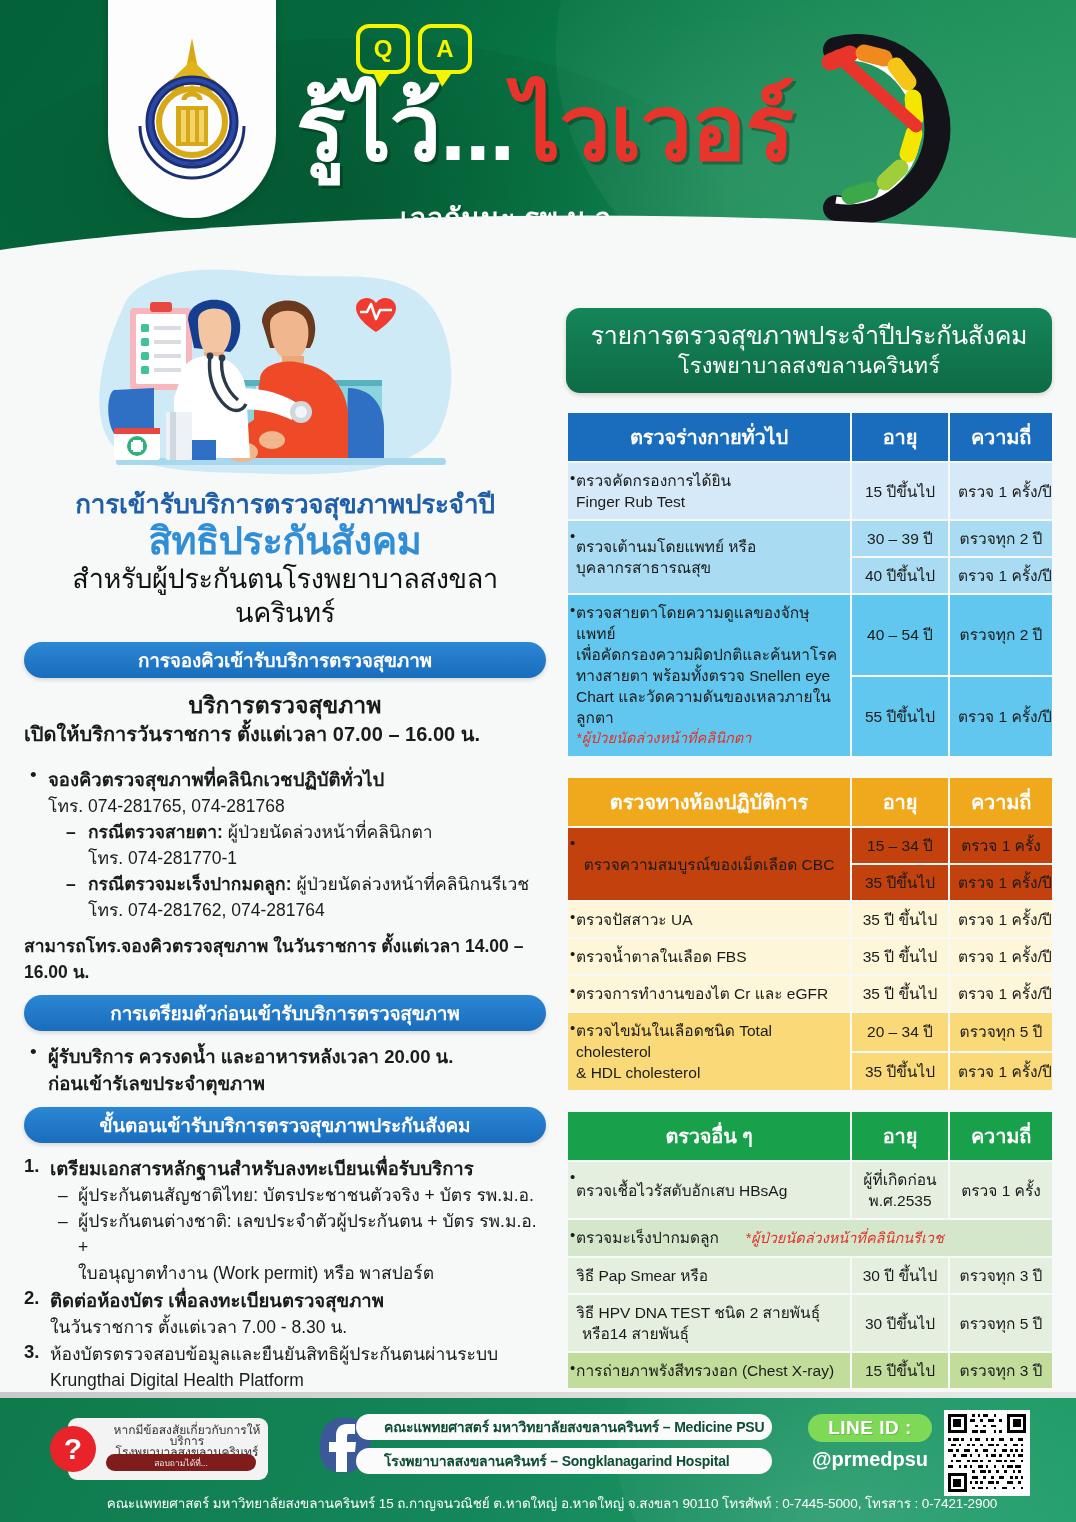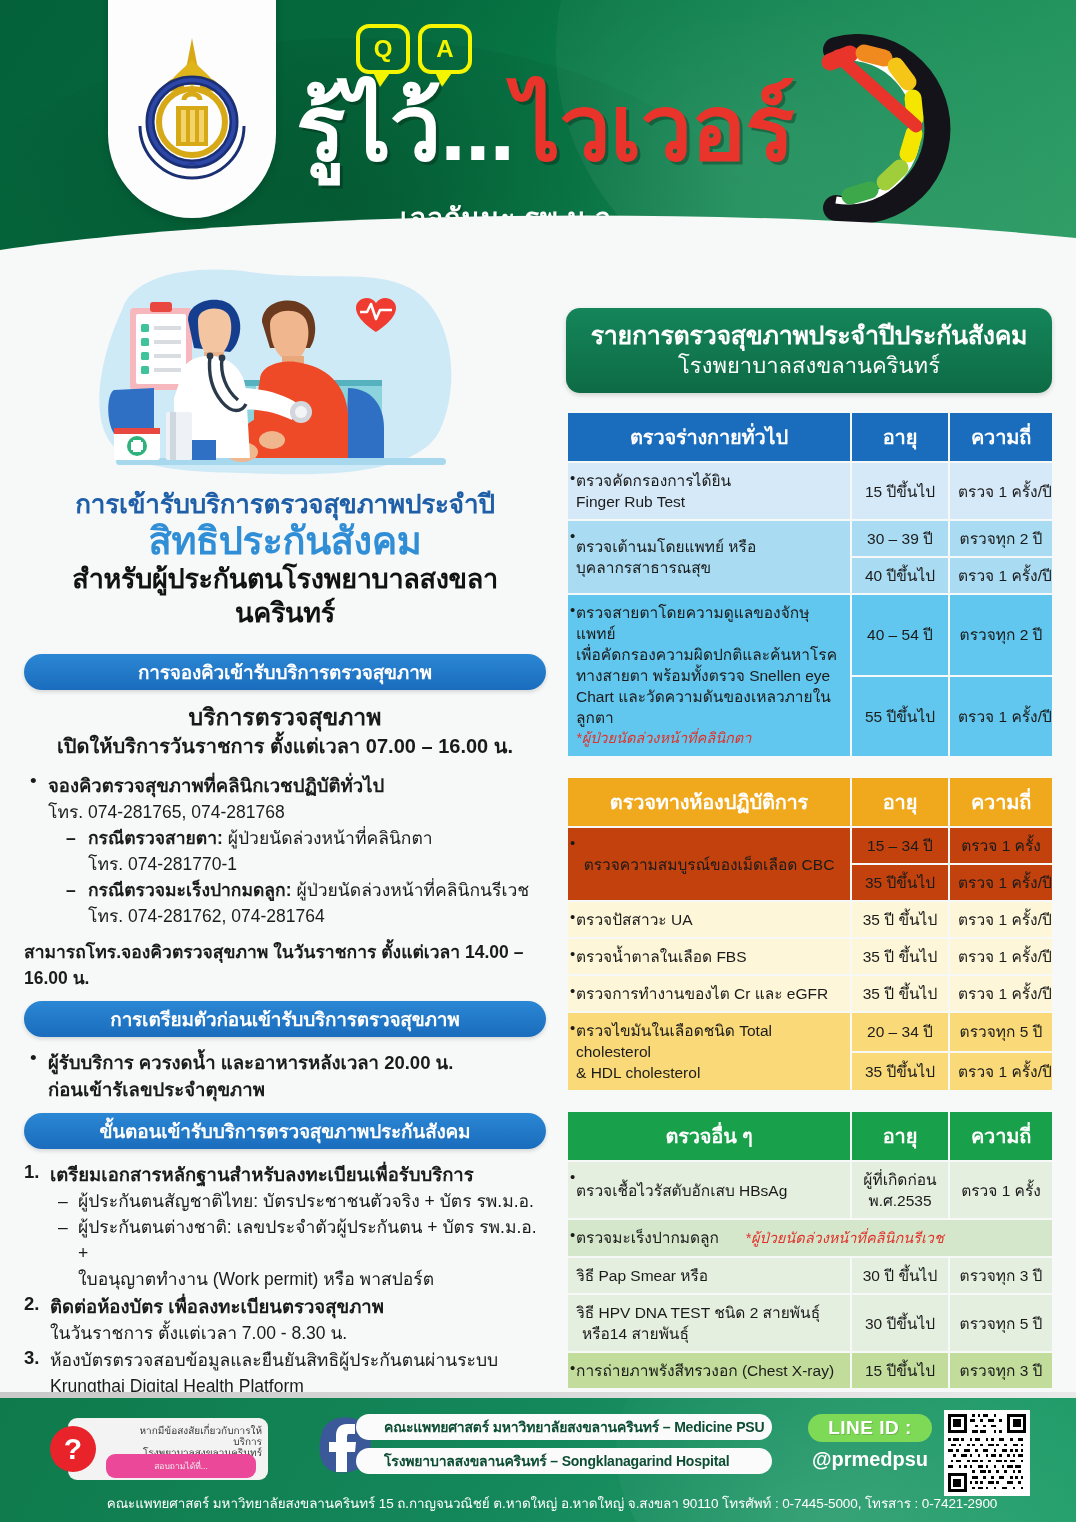--- a/index.html
+++ b/index.html
@@ -83,34 +83,34 @@
 
   .head-line1 {
     text-align:center; font-size:26px; font-weight:700; color:#1f5fa8; line-height:32px;
     letter-spacing:-.2px;
   }
   .head-line2 {
     text-align:center; font-size:38px; font-weight:700; color:#2f8ed6; line-height:42px;
     letter-spacing:-.4px;
   }
   .head-line3 {
-    text-align:center; font-size:27px; font-weight:700; color:#121212; line-height:34px;
-    letter-spacing:-.3px; margin-bottom:24px;
+    text-align:center; font-size:27px; font-weight:400; color:#121212; line-height:34px;
+    letter-spacing:-.3px; margin-bottom:12px;
   }
 
   .pill {
     background: linear-gradient(180deg,#2b87d4 0%, #1a6cbd 100%);
     border-radius: 22px; height:36px; display:flex; align-items:center; justify-content:center;
     color:#fff; font-size:19px; font-weight:700; letter-spacing:-.2px;
     box-shadow: 0 2px 4px rgba(0,0,0,.14);
     margin: 10px 0 12px 0;
   }
 
   .svc-title { text-align:center; font-size:23px; font-weight:700; color:#1a1a1a; line-height:30px; }
-  .svc-sub { text-align:center; font-size:20px; font-weight:700; color:#1a1a1a; line-height:28px; margin-bottom:12px; }
+  .svc-sub { text-align:left; font-size:20px; font-weight:700; color:#1a1a1a; line-height:28px; margin-bottom:18px; }
 
   ul.bul { list-style:none; }
   ul.bul > li { position:relative; padding-left:24px; margin-bottom:2px; }
   ul.bul > li::before {
     content:"•"; position:absolute; left:6px; top:-2px; font-size:19px; color:#1a1a1a;
   }
   .b { font-weight:700; }
   .t18 { font-size:18.5px; line-height:27px; }
   .t17 { font-size:17.5px; line-height:26px; }
   .sub-dash { position:relative; padding-left:22px; margin-left:18px; }
@@ -132,21 +132,21 @@
   }
 
   
   .right-col { position:absolute; left:566px; top:308px; width:486px; }
 
   .green-banner {
     background: linear-gradient(180deg,#15855a 0%, #0d6b45 100%);
     border-radius:14px; padding:11px 8px 12px 8px; text-align:center; color:#fff;
     box-shadow: 0 2px 5px rgba(0,0,0,.16);
   }
-  .green-banner .l1 { font-size:25px; font-weight:700; line-height:32px; letter-spacing:-.3px; }
+  .green-banner .l1 { font-size:25px; font-weight:400; line-height:32px; letter-spacing:-.3px; }
   .green-banner .l2 { font-size:22px; font-weight:400; line-height:30px; }
 
   table.tbl { width:486px; border-collapse:separate; border-spacing:2px; table-layout:fixed; }
   table.tbl th {
     color:#fff; font-size:20px; font-weight:700; padding:8px 4px; text-align:center;
     letter-spacing:-.2px;
   }
   table.tbl td { font-size:15.5px; line-height:21px; padding:7px 8px; vertical-align:middle; }
   td.c { text-align:center; font-size:15.5px; white-space:nowrap; }
   .cell-b { position:relative; padding-left:14px; }
@@ -185,23 +185,23 @@
     position:absolute; right:-60px; top:-120px; width:520px; height:360px;
     background: radial-gradient(ellipse at 40% 70%, rgba(255,255,255,.12), rgba(255,255,255,0) 65%);
     border-radius:50%;
   }
   .bot-topline { position:absolute; left:0; top:0; width:1076px; height:6px; background:linear-gradient(90deg,#c9c9c9,#e9e9e9); }
 
   .qcard {
     position:absolute; left:68px; top:26px; width:200px; height:62px;
     background:#f3f3f3; border-radius:9px;
   }
-  .qcard .t1 { position:absolute; left:44px; top:7px; width:150px; font-size:10px; line-height:11px; color:#333; text-align:right; }
+  .qcard .t1 { position:absolute; left:44px; top:7px; width:150px; font-size:12px; line-height:11px; color:#333; text-align:center; }
   .qcard .btn {
-    position:absolute; left:38px; top:36px; width:150px; height:24px; background:#ec4899;
+    position:absolute; left:38px; top:36px; width:150px; height:17px; background:#7f1d1d;
     border-radius:9px; color:#f2f2f2; font-size:8.5px; display:flex; align-items:center; justify-content:center;
   }
   .qmark {
     position:absolute; left:-18px; top:8px; width:46px; height:46px; border-radius:50%;
     background:#e8232a; color:#fff; font-size:30px; font-weight:700;
     display:flex; align-items:center; justify-content:center;
   }
 
   .fb-blob { position:absolute; left:312px; top:22px; width:62px; height:62px; }
   .fb-line {

